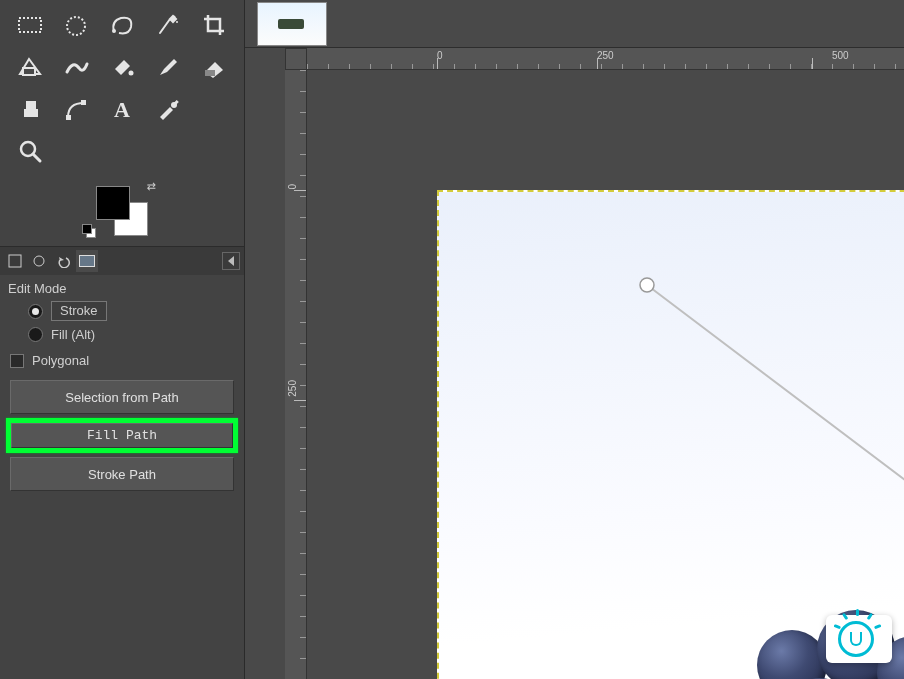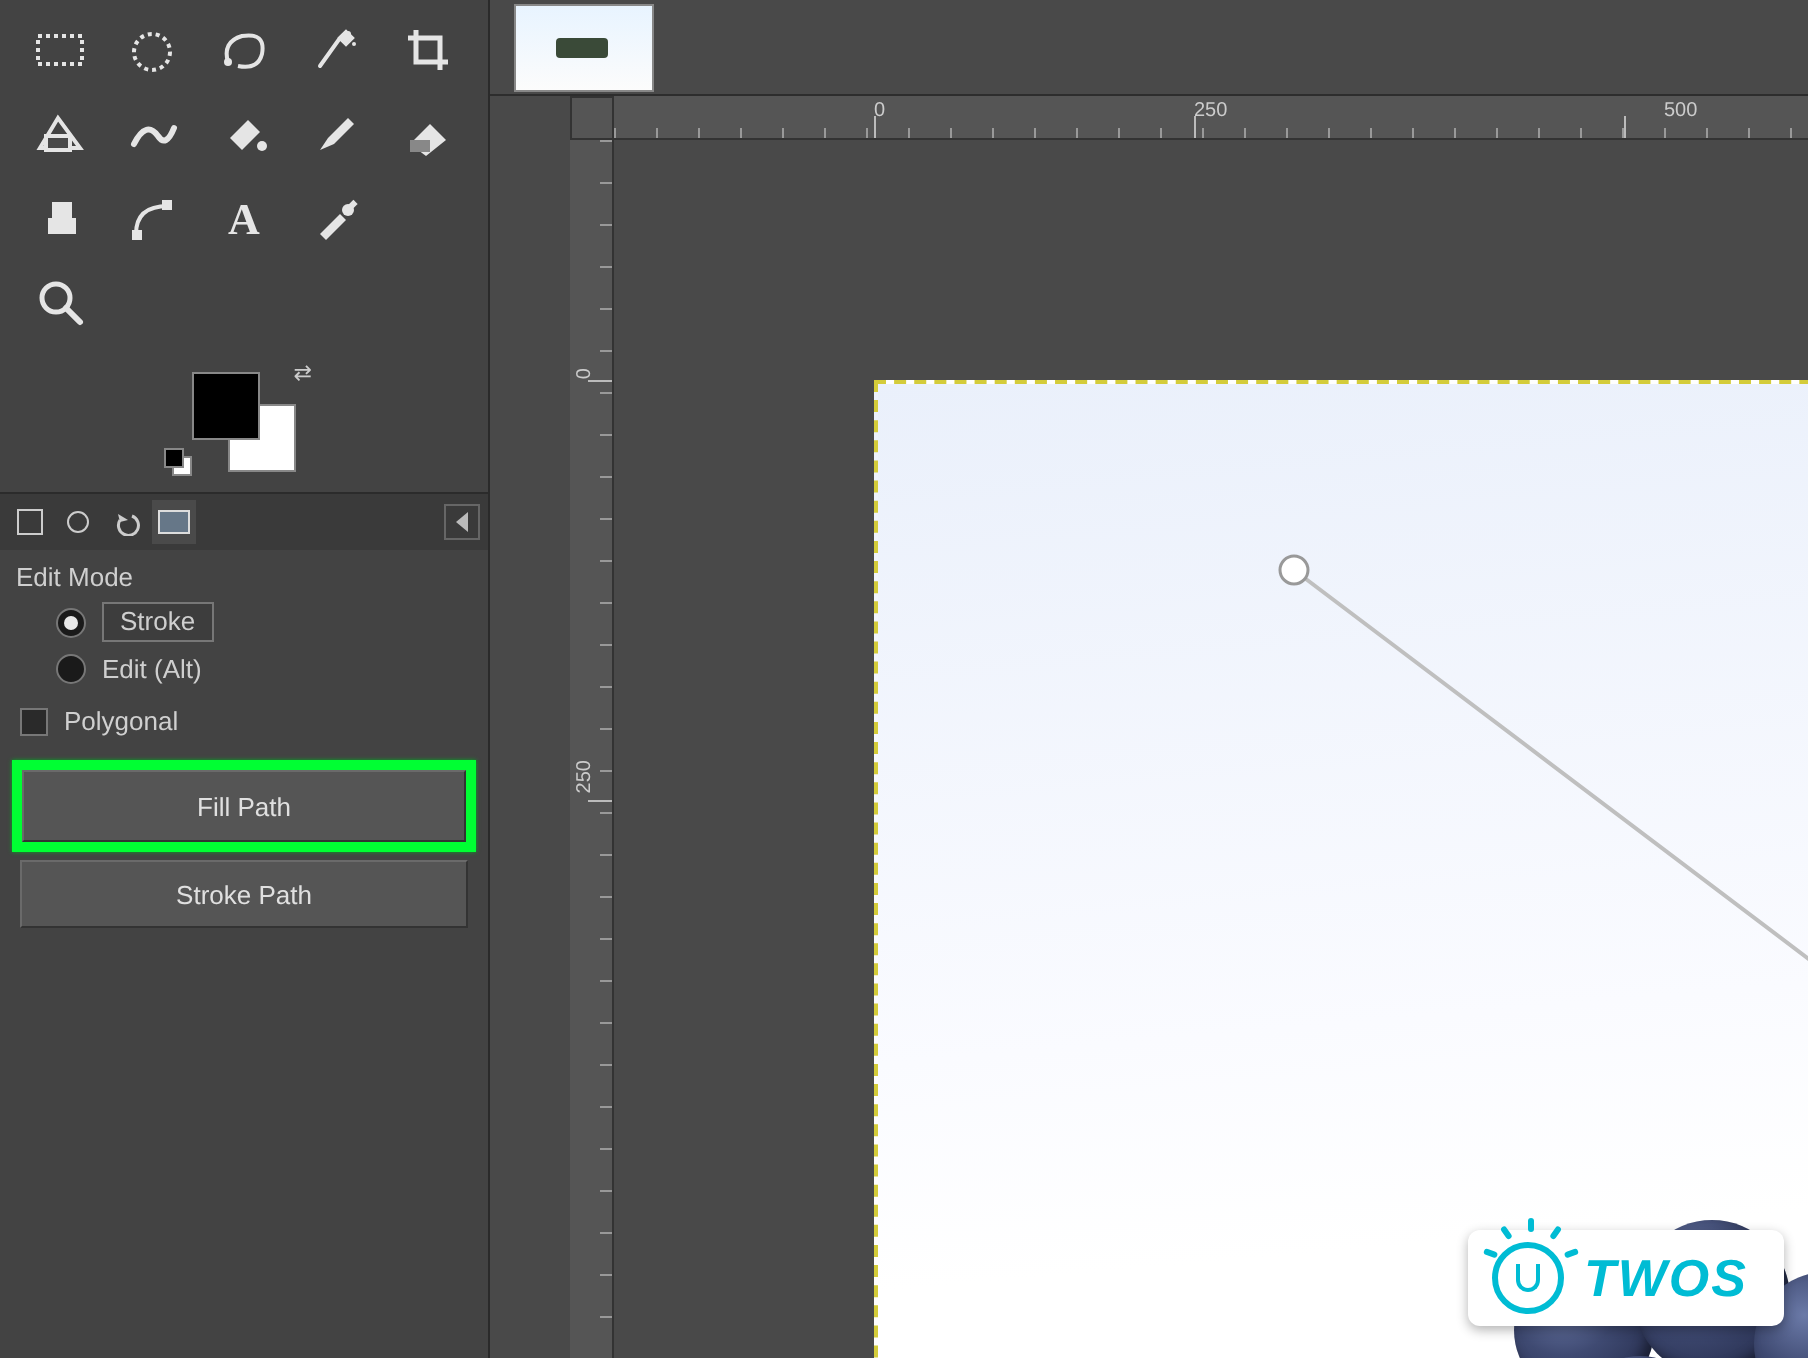--- a/index.html
+++ b/index.html
@@ -116,21 +116,21 @@
     height:34px;margin:4px 10px;background:#555;border:1px solid #333;
     border-top-color:#6a6a6a;border-left-color:#6a6a6a;
     color:#e0e0e0;font-size:13px;cursor:pointer;
   }
   .highlight-box{
     margin:4px 6px;
     border:5px solid #00ff33;
     box-shadow:0 0 2px #00aa22;
   }
   .highlight-box .path-btn{
-    margin:0;height:36px;
+    margin:0;height:25px;font-family:Liberation Mono, monospace;
   }
   
   .canvas-area{
     position:absolute;
     left:245px;top:0;width:659px;height:679px;
     background:#494949;
   }
   .thumb-bar{
     height:48px;background:#494949;border-bottom:1px solid #2d2d2d;
     display:flex;align-items:center;
@@ -379,28 +379,31 @@
   </div>
 
   <div class="section-label">Edit Mode</div>
 
   <div class="radio-row">
     <div class="radio checked"></div>
     <span class="radio-label boxed">Stroke</span>
   </div>
   <div class="radio-row">
     <div class="radio"></div>
-    <span>Edit (Alt)</span>
+    <span>Fill (Alt)</span>
   </div>
 
   <div class="check-row">
     <div class="checkbox"></div>
     <span>Polygonal</span>
   </div>
 
+  <div class="path-btn">
+    <span>Selection from Path</span>
+  </div>
 
   <div class="highlight-box">
     <div class="path-btn">
       <span>Fill Path</span>
     </div>
   </div>
 
   <div class="path-btn">
     <span>Stroke Path</span>
   </div>
@@ -518,14 +521,13 @@
   <div class="wm-bulb">
     <div class="rays">
       <span style="transform:rotate(0deg)"></span>
       <span style="transform:rotate(35deg)"></span>
       <span style="transform:rotate(-35deg)"></span>
       <span style="transform:rotate(70deg)"></span>
       <span style="transform:rotate(-70deg)"></span>
     </div>
     <div class="filament"></div>
   </div>
-  <div class="wm-text">TWOS</div>
 </div>
 
 </body></html>

